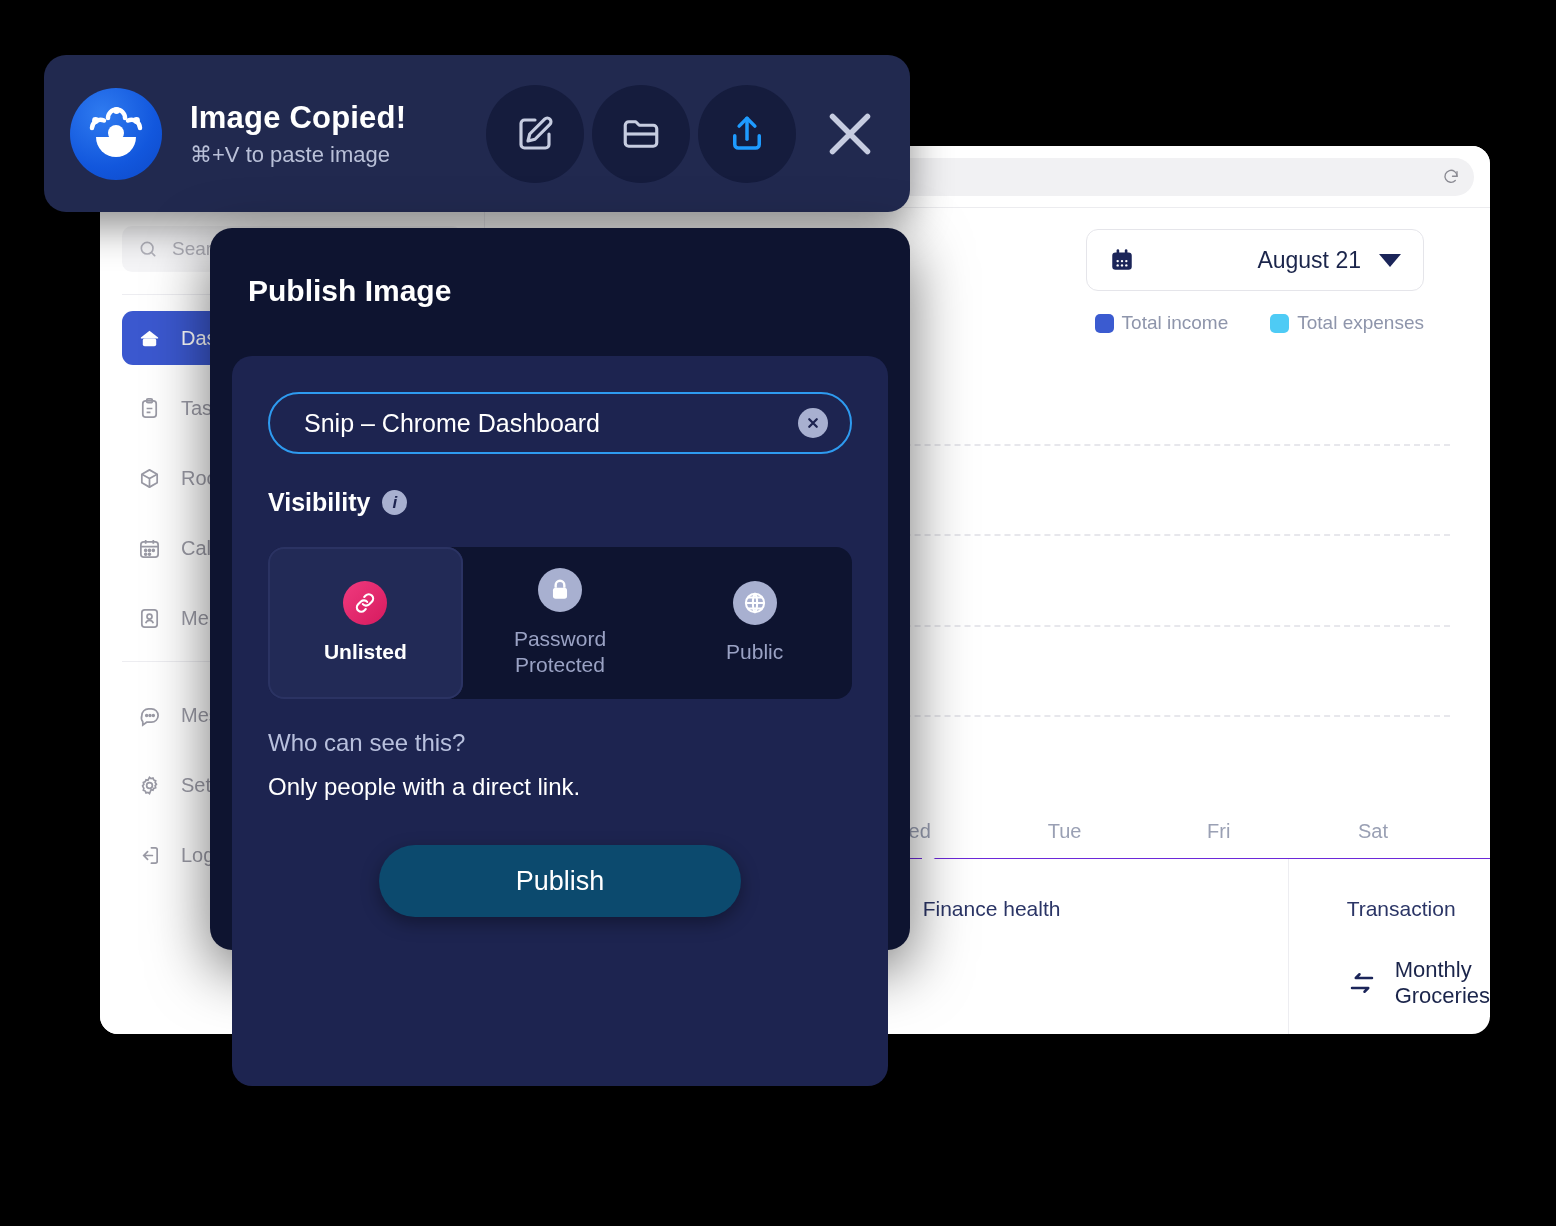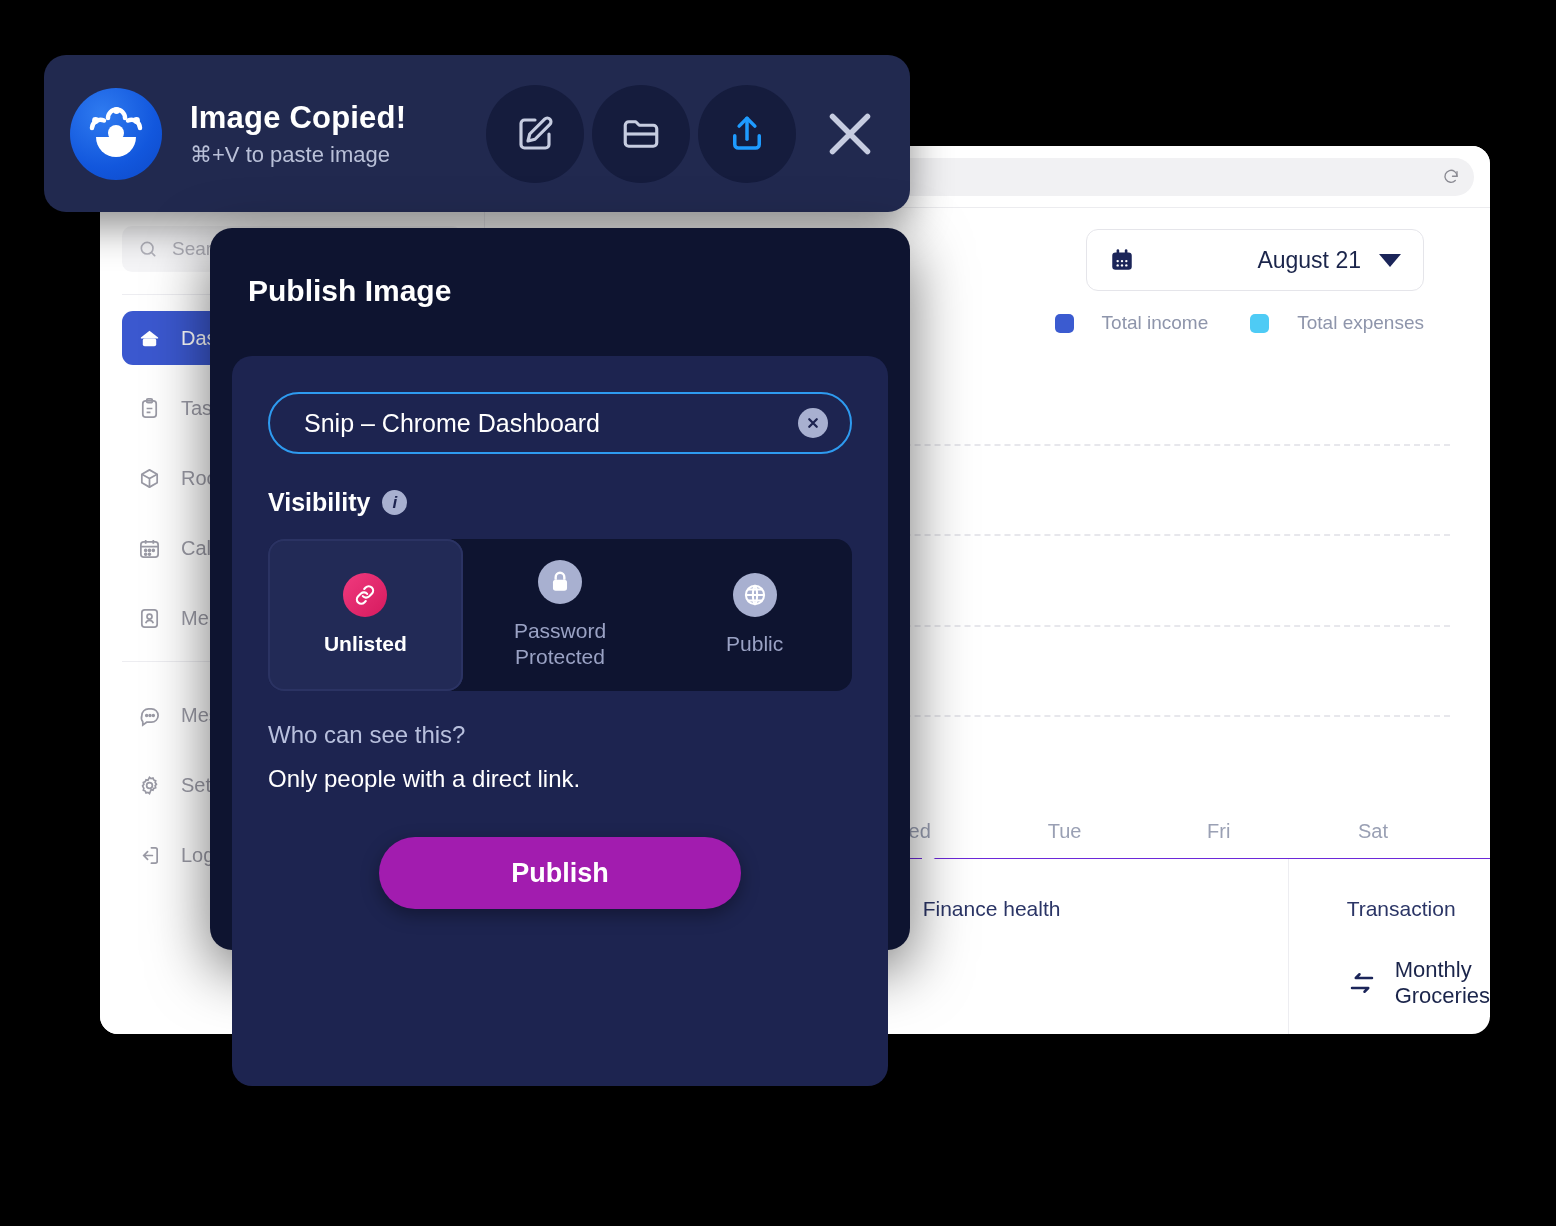--- a/index.html
+++ b/index.html
@@ -83,21 +83,21 @@
     display: flex; align-items: center; gap: 18px;
     padding: 0 22px; color: #1b254b;
   }
   .date-picker .cal { width: 26px; height: 26px; color:#1b2559; flex:none; }
   .date-label { font-size: 23px; color:#1b254b; flex: 1; }
   .caret { width: 0;height: 0;border-left: 11px solid transparent;border-right: 11px solid transparent;border-top: 13px solid #1b2559; }
 
   
   .chart-card { flex: 1; padding: 0 40px 0 40px; display:flex; flex-direction:column; min-height:0;}
   .legend { display:flex; justify-content:flex-end; gap: 42px; padding-right: 26px; }
-  .legend-item { display:flex; align-items:center; gap:28px; color:#8e95ab; font-size:19px; }
+  .legend-item { display:flex; align-items:center; gap:8px; color:#8e95ab; font-size:19px; }
   .swatch { width:19px; height:19px; border-radius:5px; }
   .plot { position: relative; flex:1; margin-top: 30px; }
   .gridlines { position:absolute; inset: 0 0 52px 0; }
   .gridline { position:absolute; left:0; right:0; height:0;
     border-top: 2px dashed #e7e7ec; }
   .bars { position:absolute; left:0; right:0; bottom:52px; top:0;
           display:flex; align-items:flex-end; }
   .group { flex:1; display:flex; align-items:flex-end; justify-content:center; gap:12px; position:relative;}
   .bar { width:44px; border-radius:6px 6px 0 0; position:relative; }
   .xaxis { position:absolute; left:0; right:0; bottom:0; height:52px; display:flex; }
@@ -162,36 +162,36 @@
     display:flex; align-items:center; padding: 0 22px 0 34px;
     background: transparent;
   }
   .name-val { flex:1; color:#ffffff; font-size:25px; }
   .clear-btn { width:30px;height:30px;border-radius:50%;background:#a8b0d0;display:flex;align-items:center;justify-content:center;flex:none;}
   .clear-btn svg { width:18px;height:18px;color:#1d2450;}
   .vis-label { display:flex; align-items:center; gap:12px; margin-top: 34px; }
   .vis-label-text { color:#ffffff; font-size:25px; font-weight:bold; }
   .info-dot { width:25px;height:25px;border-radius:50%;background:#a8b0d0;color:#1d2450;
      font-size:17px; font-weight:bold; display:flex;align-items:center;justify-content:center; font-style:italic;}
-  .vis-options { margin-top: 22px; background:#0e1430; border-radius:16px; display:flex; height: 152px; justify-content: center; }
+  .vis-options { margin-top: 30px; background:#0e1430; border-radius:16px; display:flex; height: 152px; justify-content: center; }
   .vis-opt { flex:1; display:flex; flex-direction:column; align-items:center; justify-content:center;
      gap:14px; border-radius:16px; padding: 0 6px; }
   .vis-opt.selected { background:#222a56; box-shadow: inset 0 0 0 2px #2b3363; }
   .vis-icon { width:44px;height:44px;border-radius:50%;display:flex;align-items:center;justify-content:center;}
   .vis-icon svg { width:26px;height:26px; color:#ffffff; }
   .vis-text { font-size:21px; color:#9aa2c4; text-align:center; line-height:1.25; }
   .vis-opt.selected .vis-text { color:#ffffff; font-weight:bold; }
   .who { margin-top: 30px; }
   .who-q { color:#b8c0dd; font-size:24px; }
   .who-a { color:#ffffff; font-size:24px; margin-top:16px; }
   .publish-btn {
     margin: 44px auto 0 auto; width: 362px; height:72px;
-    background:#a21caf; border-radius:36px;
+    background:#0c4a6e; border-radius:36px;
     display:flex; align-items:center; justify-content:center;
-    color:#ffffff; font-size:27px; font-weight:bold;
+    color:#ffffff; font-size:27px; font-weight:normal;
     box-shadow: 0 6px 18px rgba(0,0,0,0.35);
   }
 </style>
 </head>
 <body>
 
 <div class="stage">
 
   <div class="browser">
 

